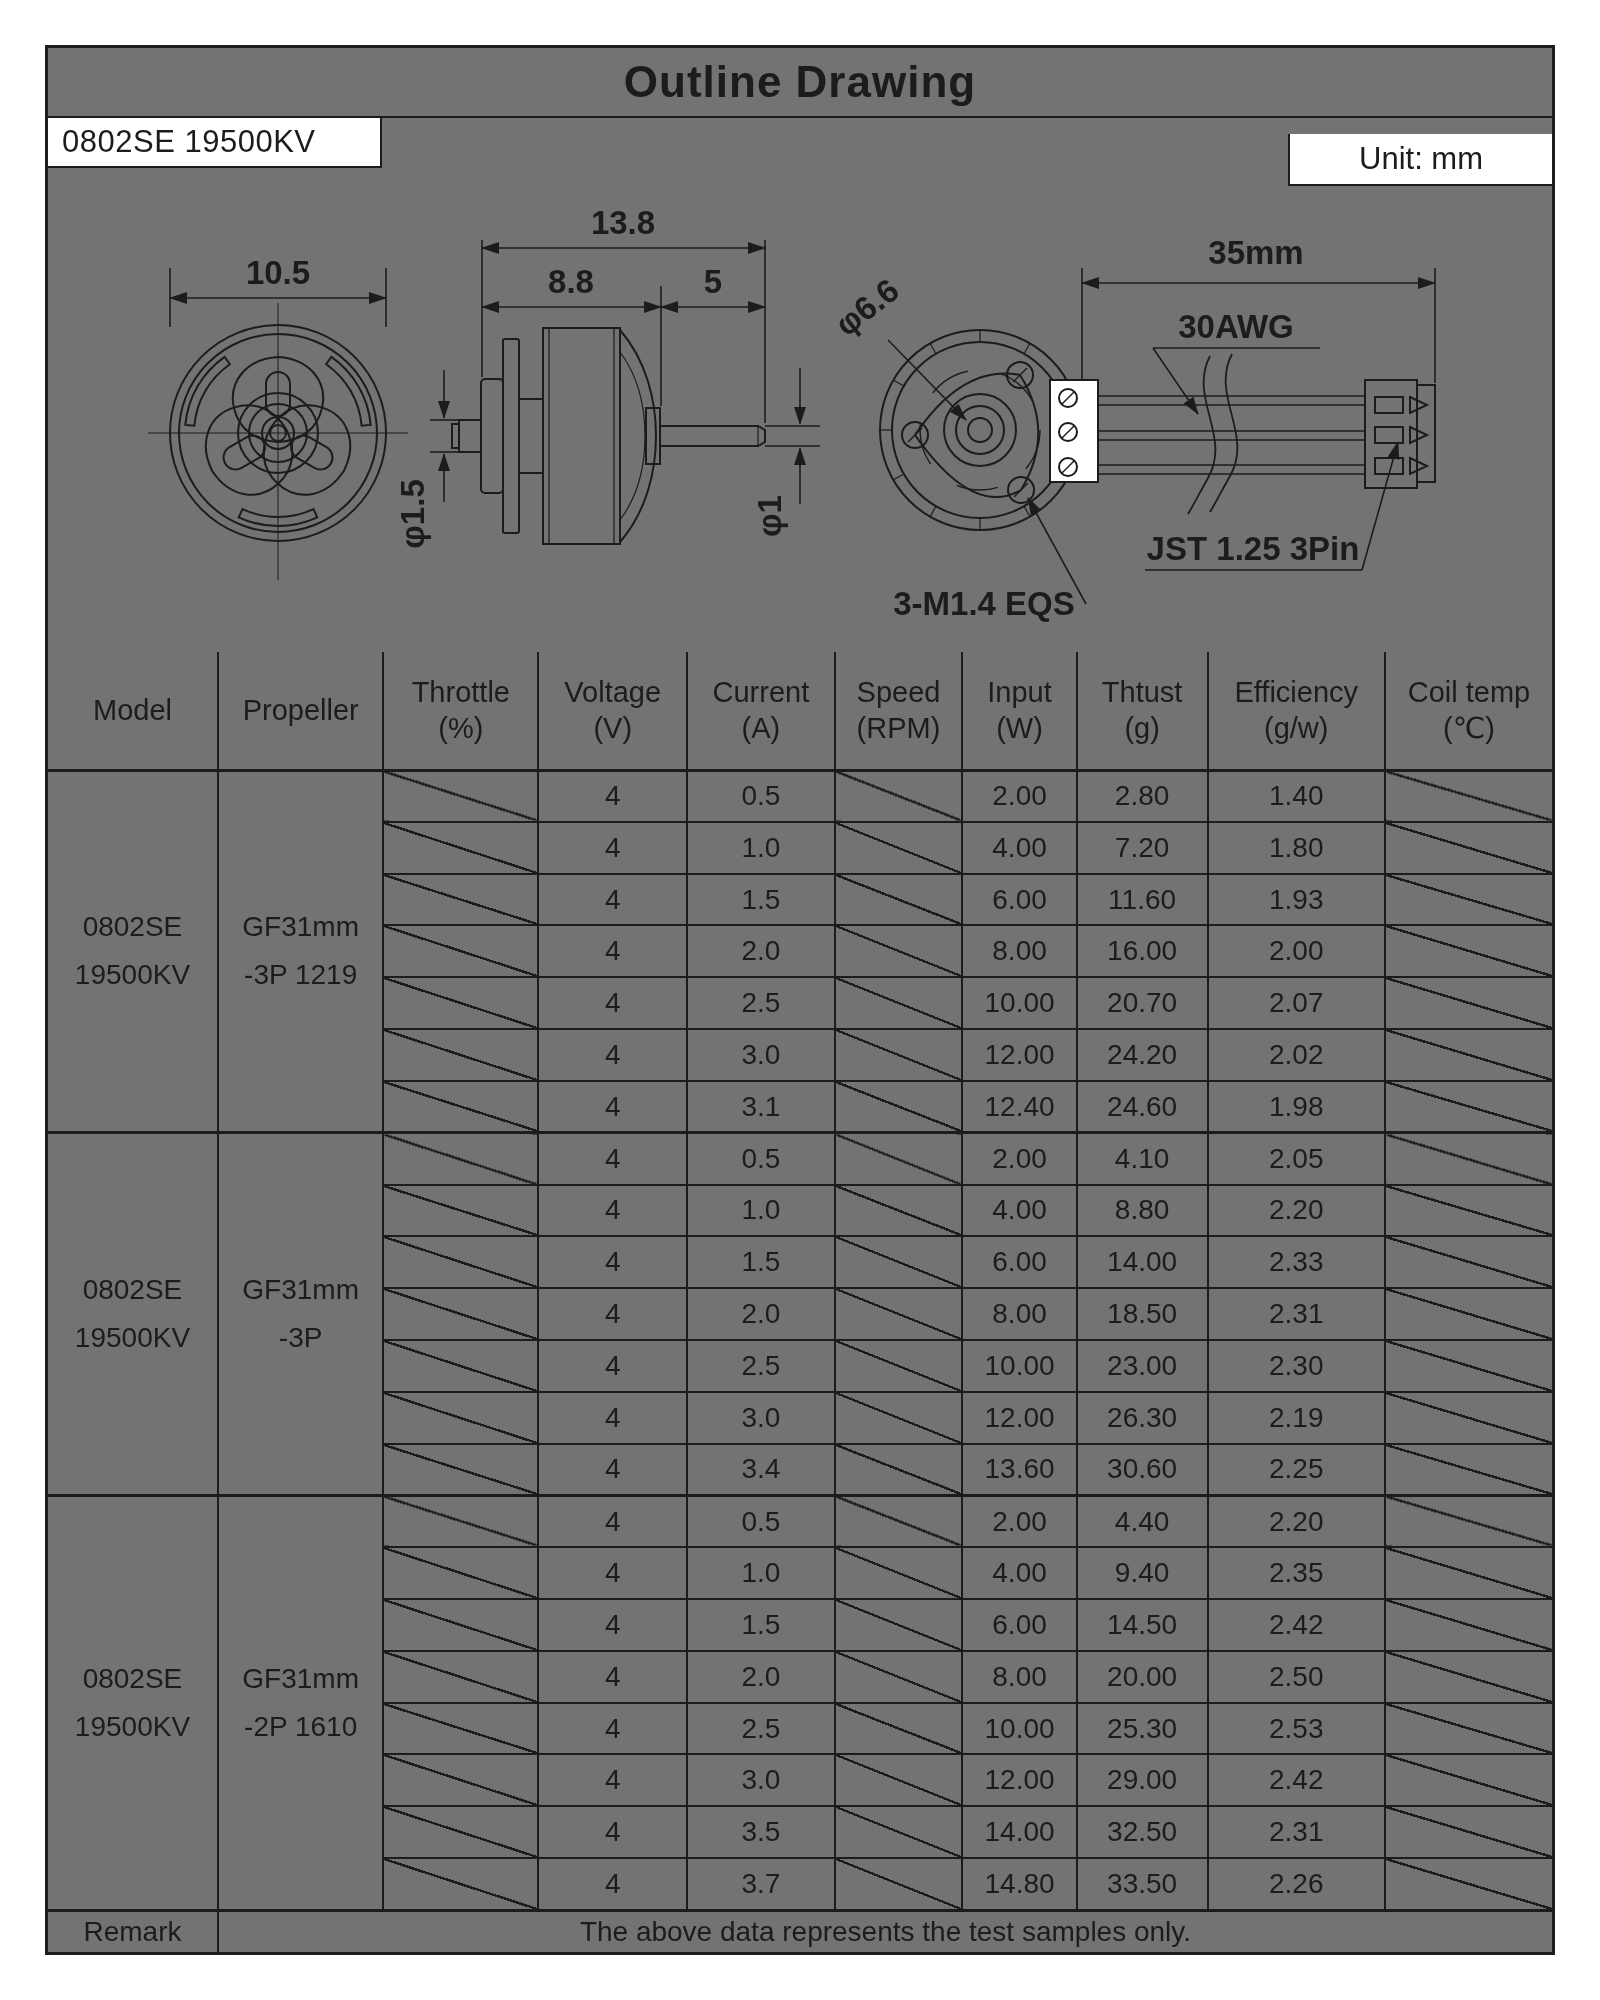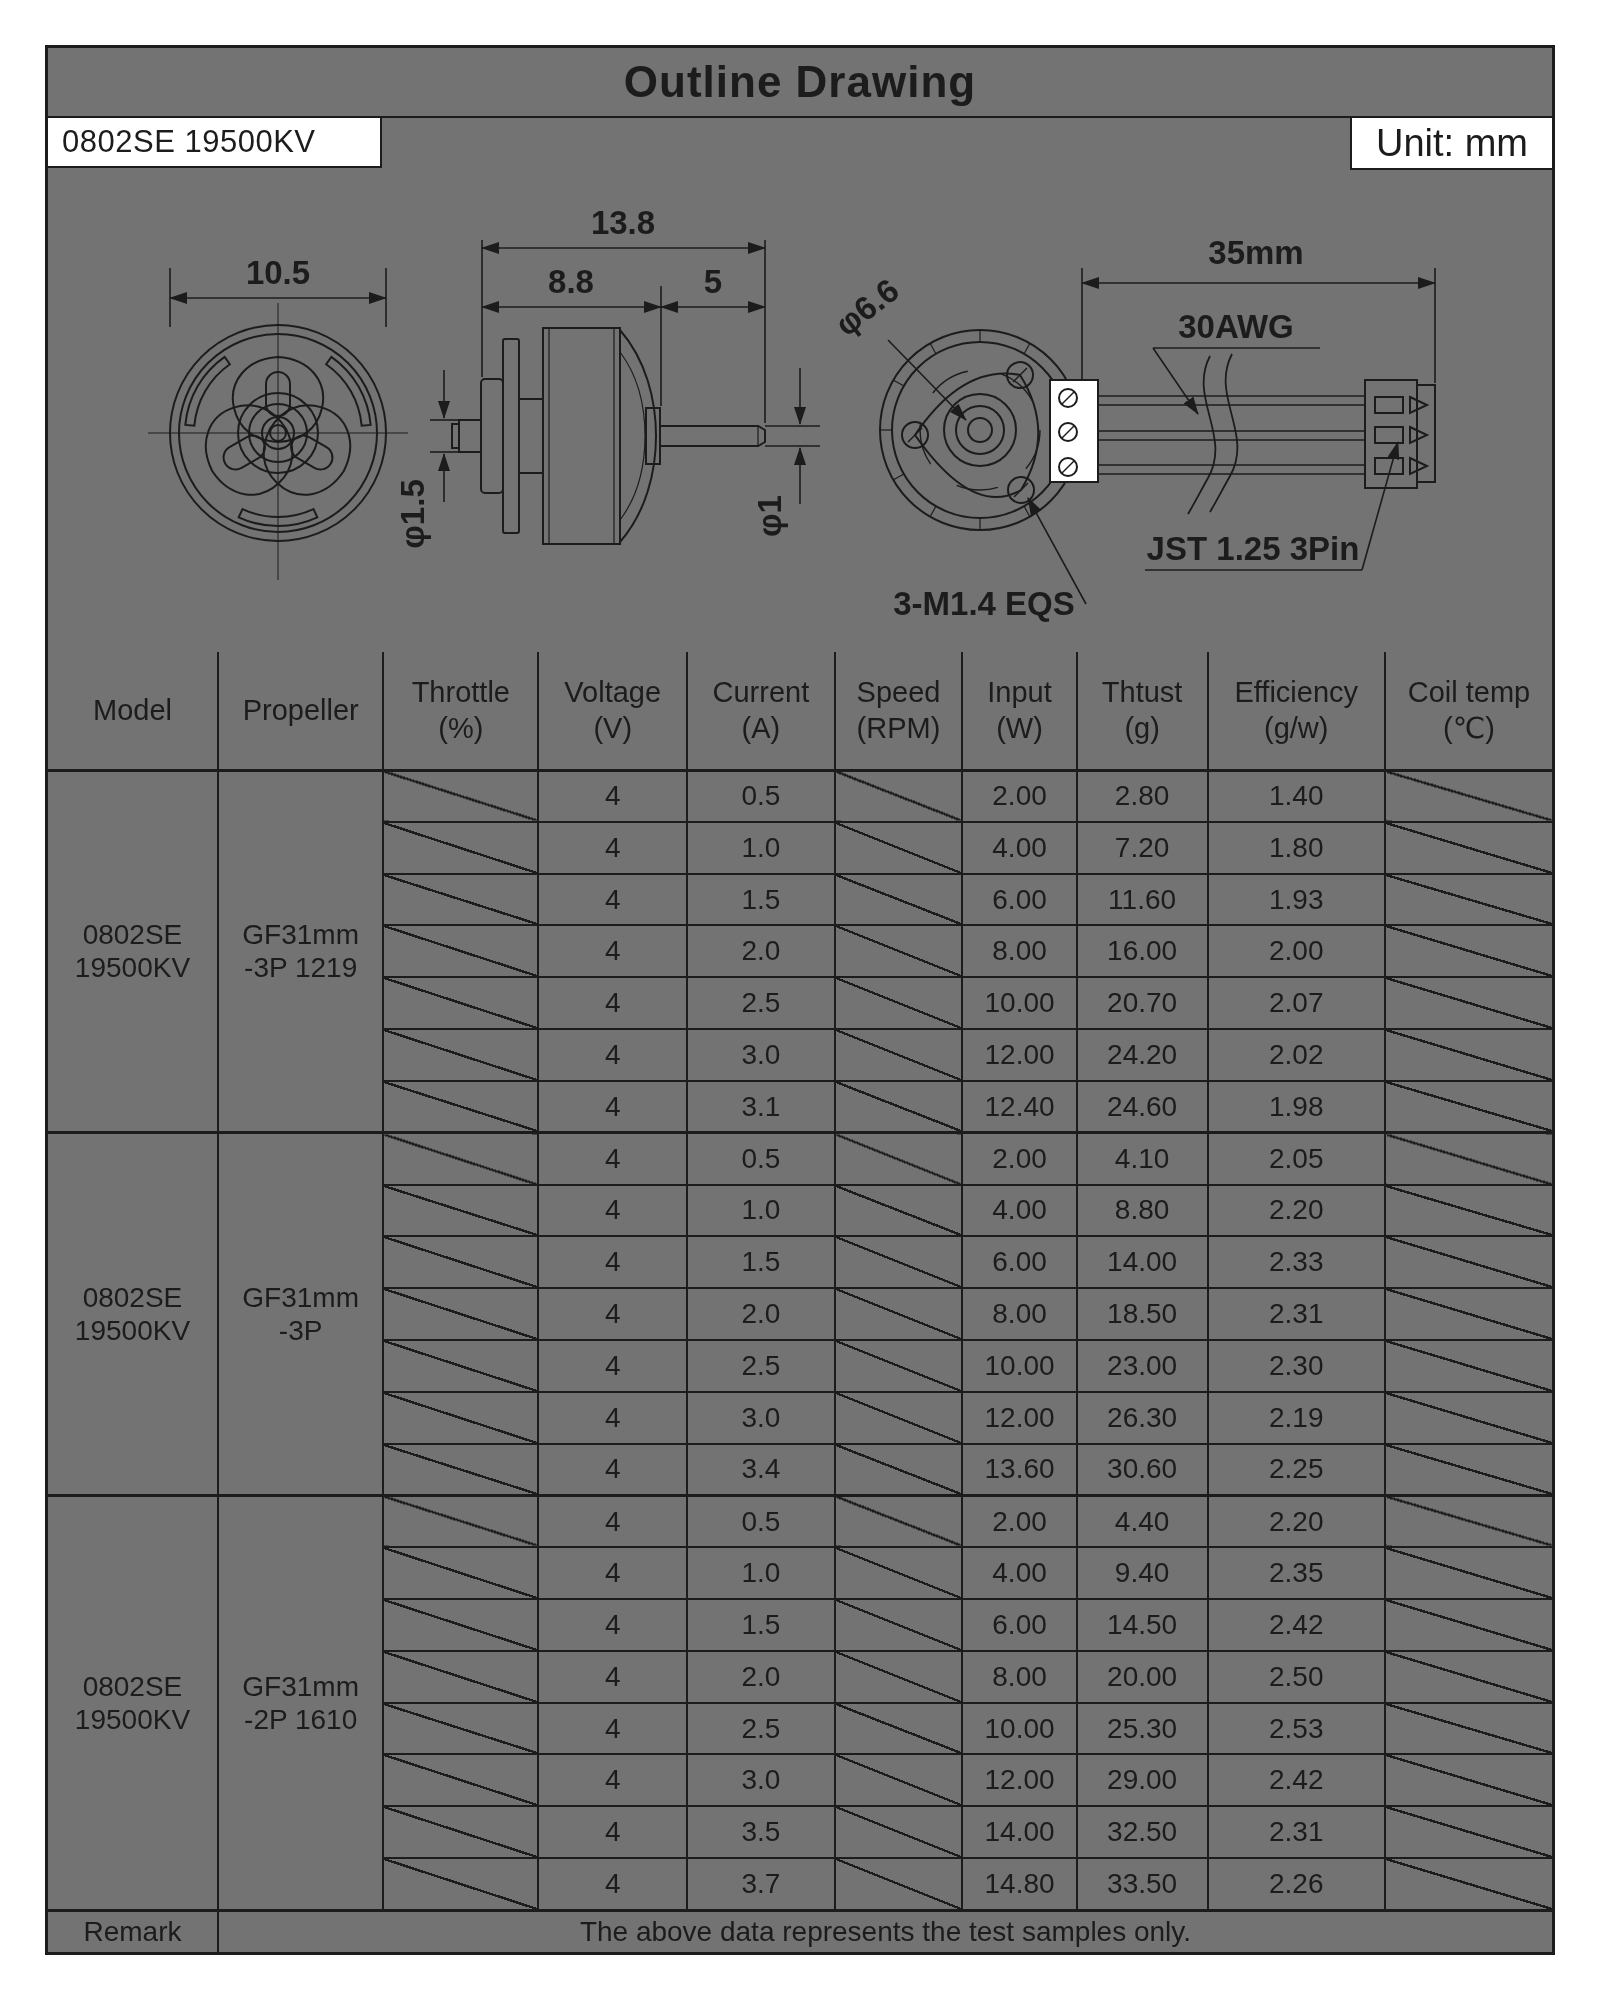--- a/index.html
+++ b/index.html
@@ -8,39 +8,39 @@
   .sheet{position:absolute;left:45px;top:45px;width:1510px;height:1910px;
          border:3px solid #1c1c1c;box-sizing:border-box;background:#737373;
          display:flex;flex-direction:column;}
   .title-bar{height:70px;box-sizing:border-box;border-bottom:2px solid #1c1c1c;
              display:flex;align-items:center;justify-content:center;
              font-size:44px;font-weight:600;letter-spacing:1px;}
   .drawing-area{height:534px;position:relative;box-sizing:border-box;}
   .model-box{position:absolute;left:0;top:0;width:334px;height:50px;box-sizing:border-box;
              border:2px solid #1c1c1c;border-left:none;border-top:none;background:#fff;
              font-size:31px;display:flex;align-items:center;padding-left:14px;letter-spacing:.5px;}
-  .unit-box{position:absolute;right:0;top:0;width:202px;height:52px;box-sizing:border-box;
+  .unit-box{position:absolute;right:0;top:16px;width:264px;height:52px;box-sizing:border-box;
             border:2px solid #1c1c1c;border-right:none;border-top:none;background:#fff;
-            font-size:38px;display:flex;align-items:center;justify-content:center;}
+            font-size:31px;display:flex;align-items:center;justify-content:center;}
   .drawing-svg{position:absolute;left:0;top:0;width:100%;height:100%;}
   .load-bar{height:62px;box-sizing:border-box;border-top:3px solid #1c1c1c;border-bottom:2px solid #1c1c1c;
             display:flex;align-items:center;justify-content:center;
             font-size:42px;font-weight:600;letter-spacing:1px;}
   table.perf{width:100%;border-collapse:collapse;table-layout:fixed;flex:1;}
   table.perf th,table.perf td{border:2px solid #1c1c1c;text-align:center;vertical-align:middle;
             padding:0;font-weight:normal;overflow:hidden;}
   table.perf th{font-size:29px;line-height:36px;}
   table.perf thead tr{height:118px;}
   table.perf th{border-top:none;border-bottom-width:3px;}
   table.perf tbody tr{height:49px;}
   table.perf td{font-size:28px;}
   table.perf td:first-child,table.perf th:first-child{border-left:none;}
   table.perf td:last-child,table.perf th:last-child{border-right:none;}
   tr.group-start td{border-top-width:3px;}
-  td.span-cell{white-space:pre-line;line-height:33px;font-size:28px;margin-left:44px;}
+  td.span-cell{white-space:pre-line;line-height:48px;font-size:28px;margin-left:44px;}
   td.slash{background-image:linear-gradient(to top right,
             transparent calc(50% - 1.2px),#1c1c1c calc(50% - 1.2px),
             #1c1c1c calc(50% + 1.2px),transparent calc(50% + 1.2px));}
   tr.remark-row{height:42px;margin-top:8px;}
   tr.remark-row td{border-top-width:3px;border-bottom:none;font-size:28px;}
   td.remark-text{text-align:left;padding-left:16px;}
   svg text{fill:#1c1c1c;font-family:"Liberation Sans","DejaVu Sans",sans-serif;
            font-size:33px;font-weight:600;}
 </style>
 </head>

